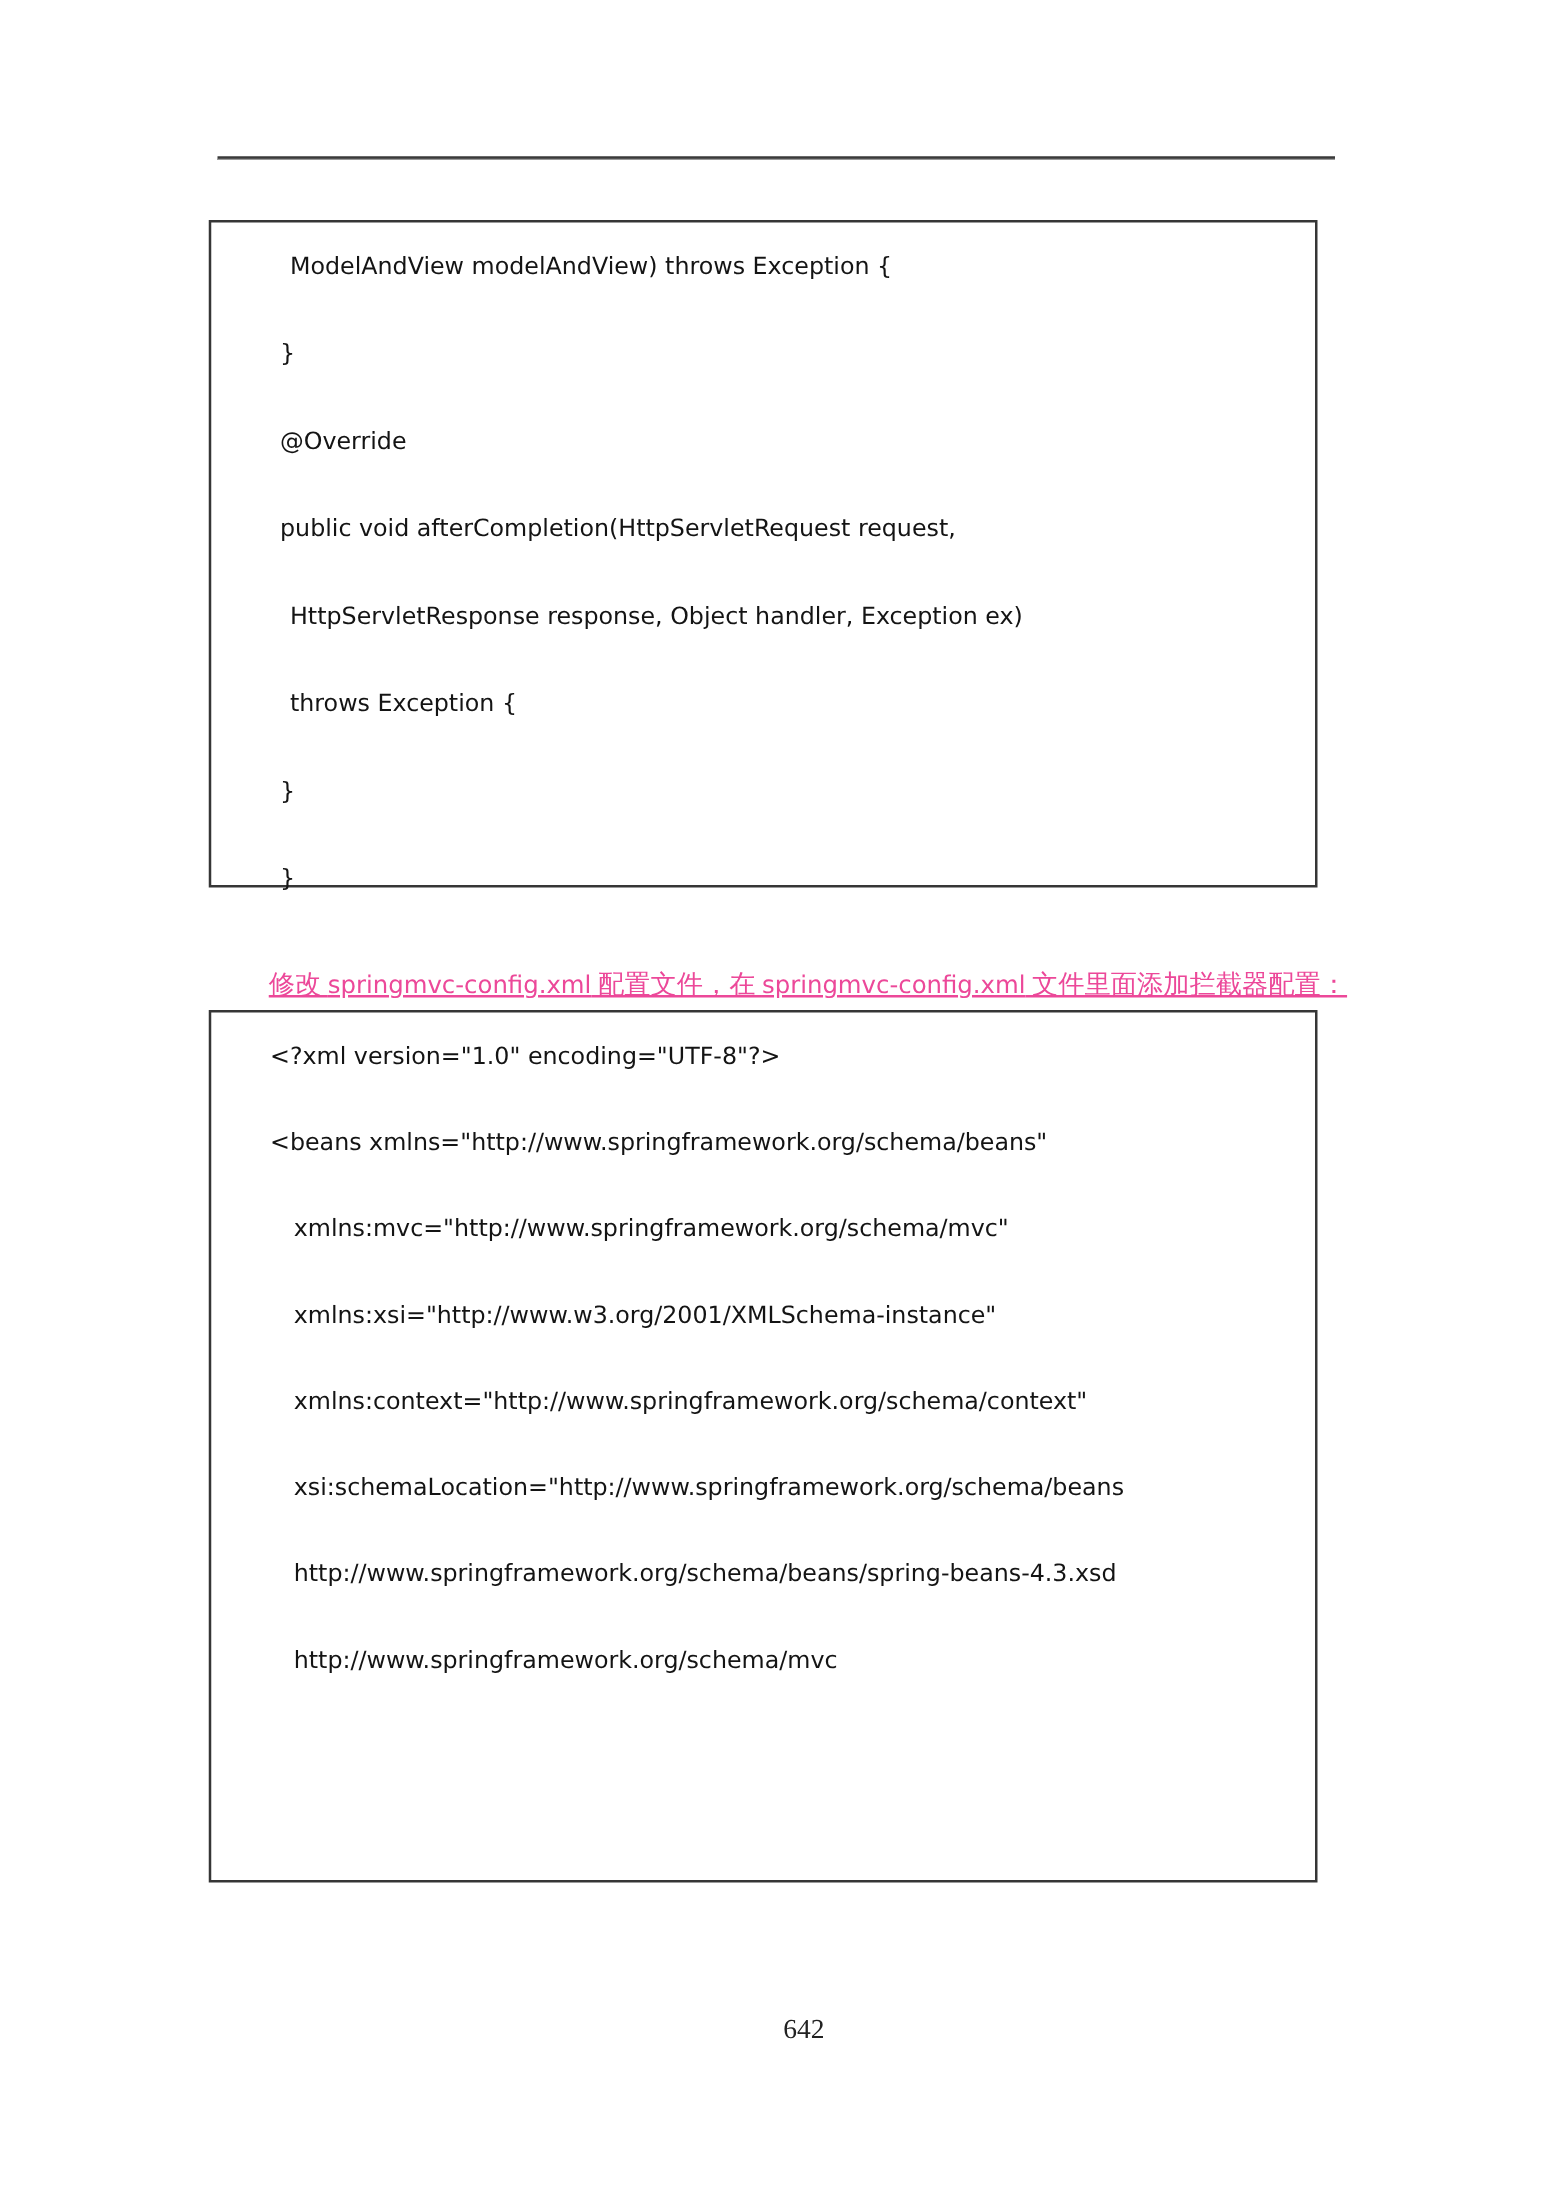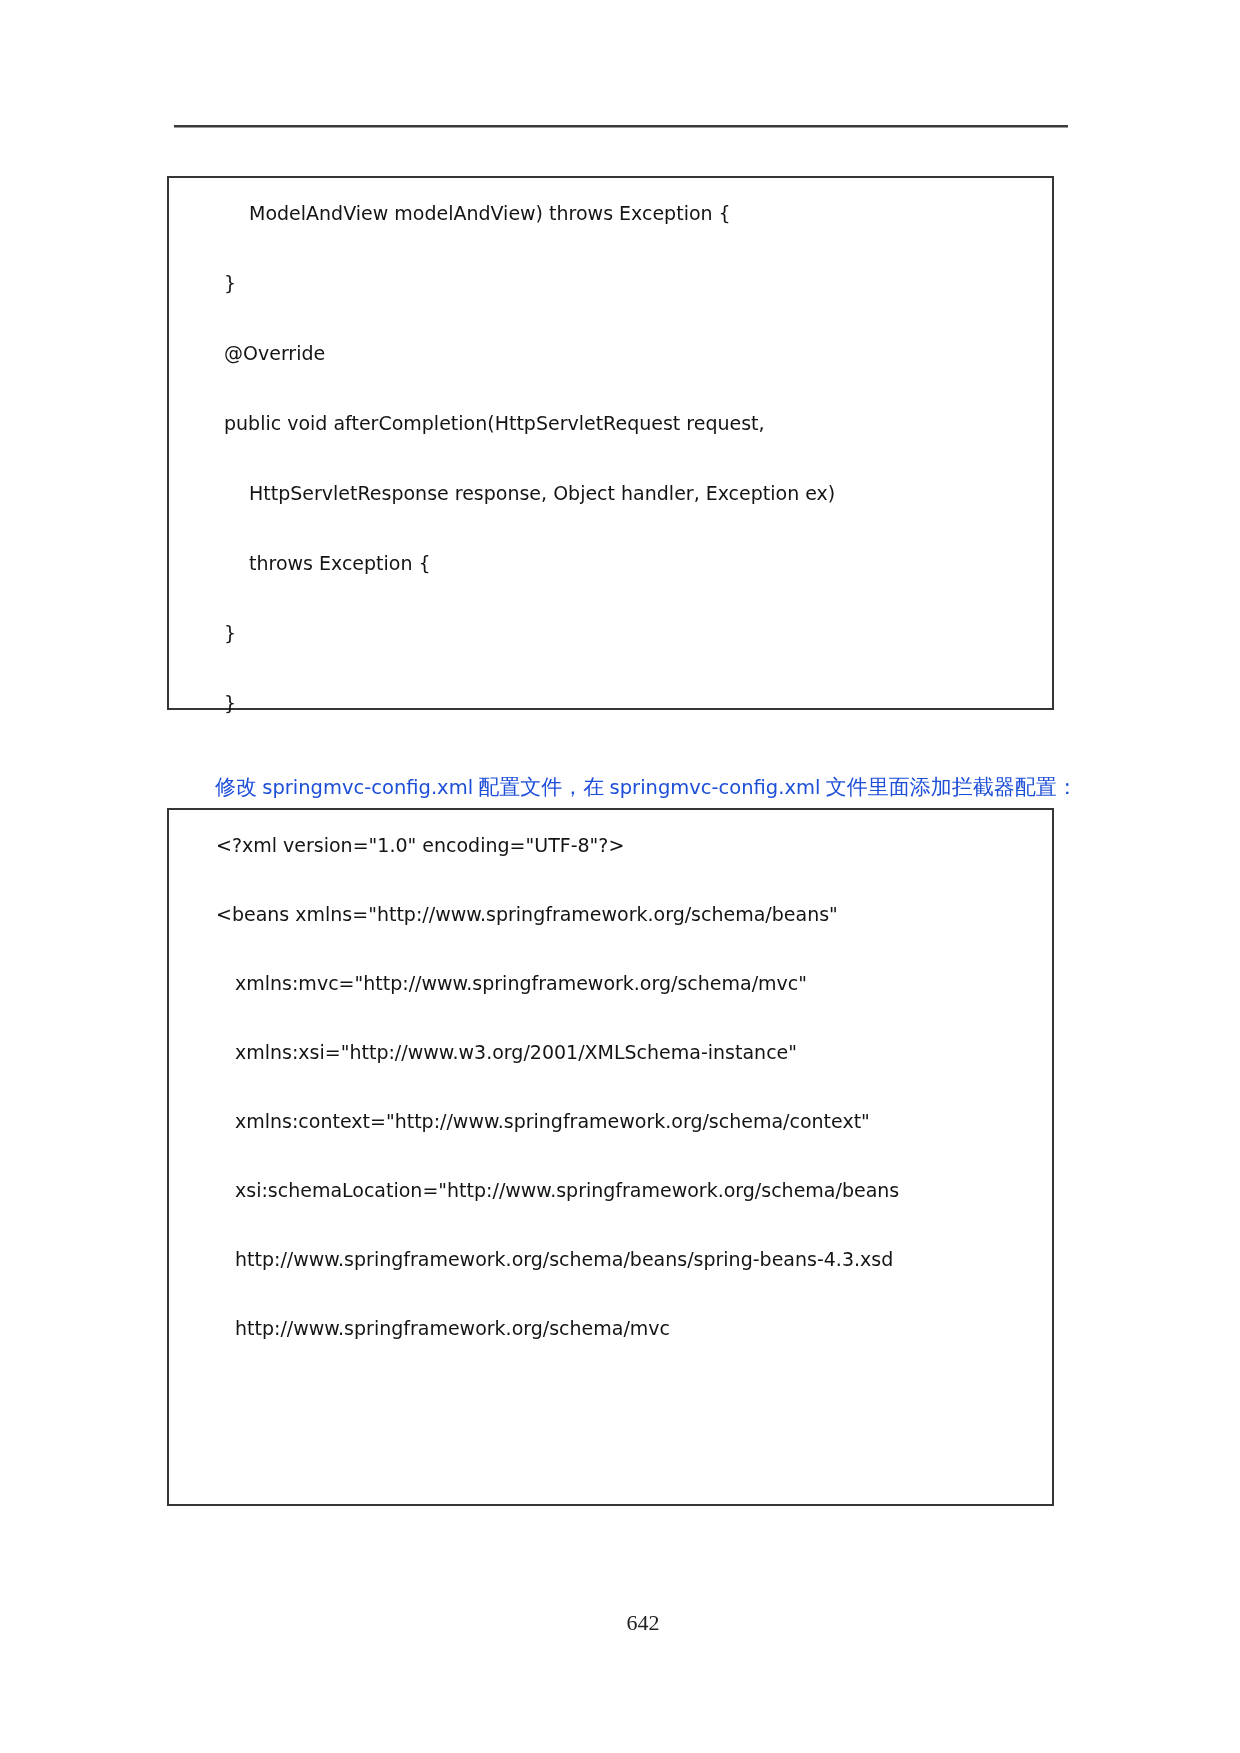--- a/index.html
+++ b/index.html
@@ -47,33 +47,34 @@
     height: 698px;
   }
   .code-line {
     display: flex;
     align-items: center;
     white-space: pre;
   }
   .code-box-1 .code-line { height: 70px; }
   .code-box-2 .code-line { height: 69px; }
   .pad-a { padding-left: 55px; }   
-  .pad-b { padding-left: 80px; }  
+  .pad-b { padding-left: 63px; }  
   .pad-c { padding-left: 47px; }   
   .pad-d { padding-left: 66px; }   
   .paragraph {
     position: absolute;
     left: 215px;
     top: 752px;
     height: 28px;
     line-height: 28px;
     white-space: pre;
     font-family: "Liberation Serif", serif;
     font-size: 21px;
-    color: #1d4ed8;
+    color: #ec4899;
+    text-decoration: underline;
   }
   .paragraph .latin {
     font-family: "DejaVu Sans", sans-serif;
     font-size: 19.5px;
   }
   .page-number {
     position: absolute;
     top: 1610px;
     left: 598px;
     width: 90px;

